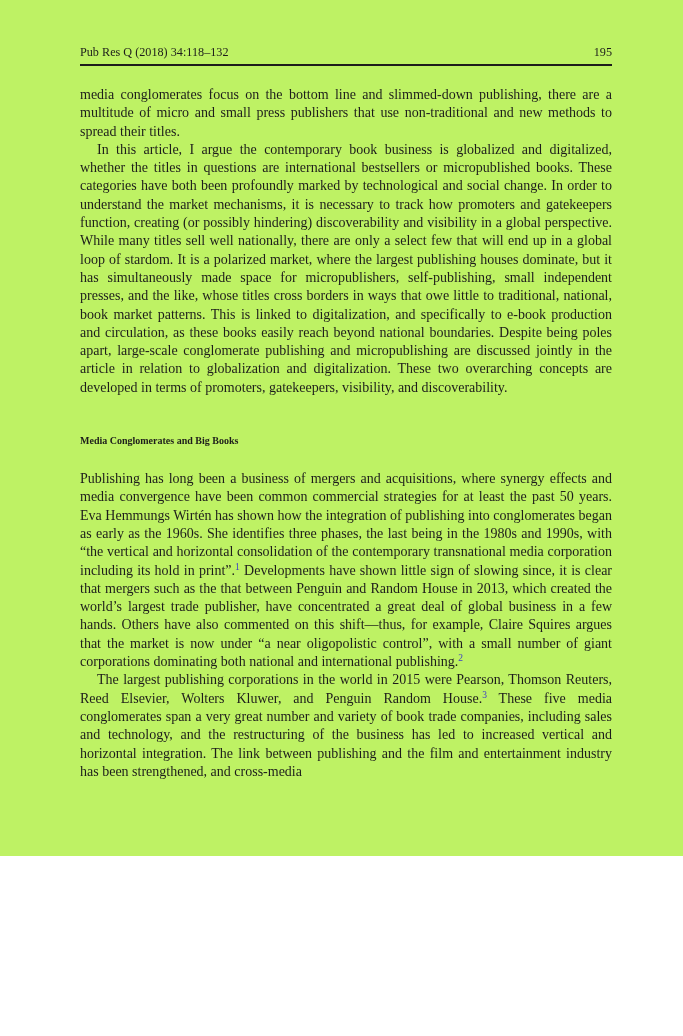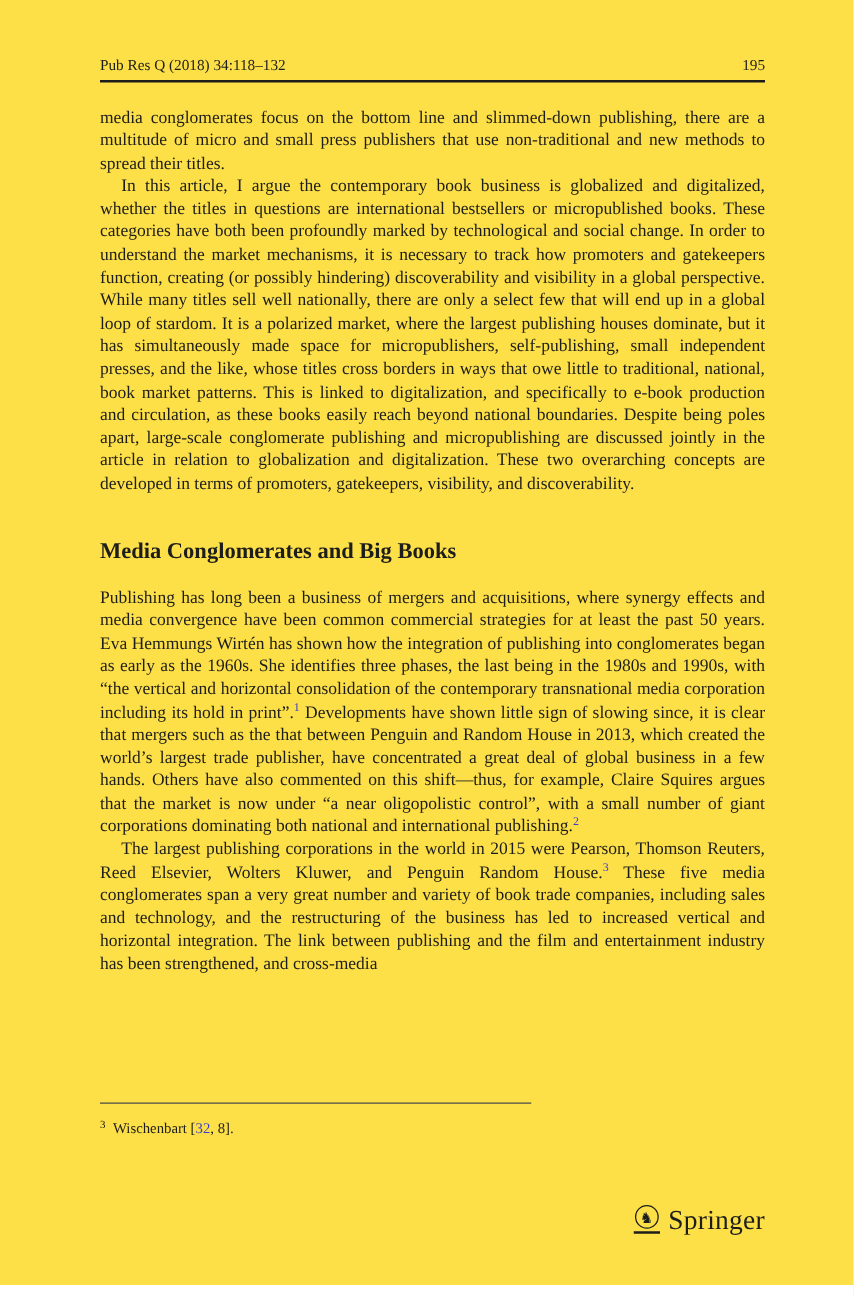--- a/index.html
+++ b/index.html
@@ -3,22 +3,22 @@
 <meta charset="utf-8">
 <style>
   html, body {
     margin: 0;
     padding: 0;
     background: #ffffff;
   }
   .page {
     position: relative;
     width: 683px;
-    height: 1028px;
-    background: #fde047;
+    height: 856px;
+    background: #bef264;
     font-family: "Liberation Serif", serif;
     color: #1d1d1b;
     overflow: hidden;
   }
   .running-head {
     position: absolute;
     top: 45px;
     left: 80px;
     width: 532px;
     display: flex;
@@ -47,21 +47,21 @@
     hyphens: auto;
     -webkit-hyphens: auto;
   }
   .content p {
     margin: 0;
   }
   .content p.indent {
     text-indent: 17px;
   }
   .section-heading {
-    font-size: 18px;
+    font-size: 10px;
     font-weight: bold;
     line-height: 19px;
     margin: 34px 0 20px 0;
     text-align: left;
   }
   sup.fn-ref {
     font-size: 9.5px;
     line-height: 0;
     vertical-align: 5px;
     color: #3c3cc8;

